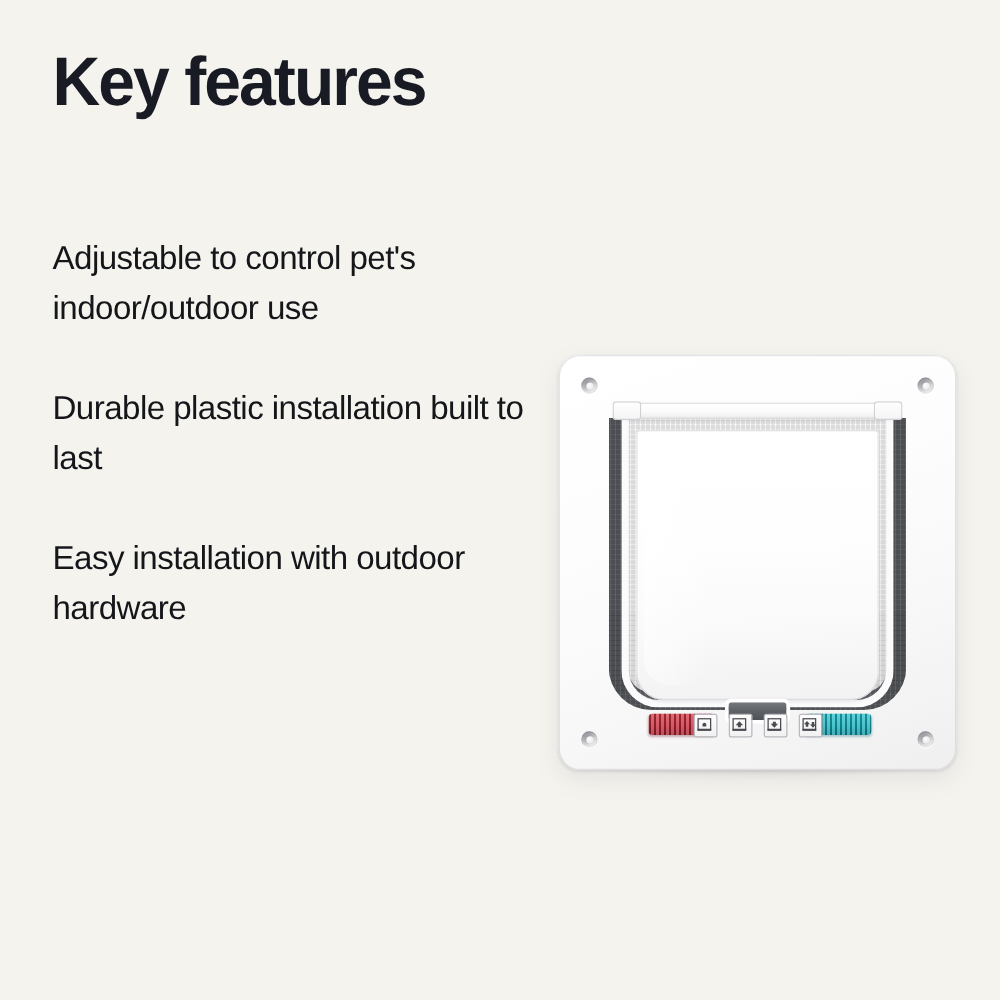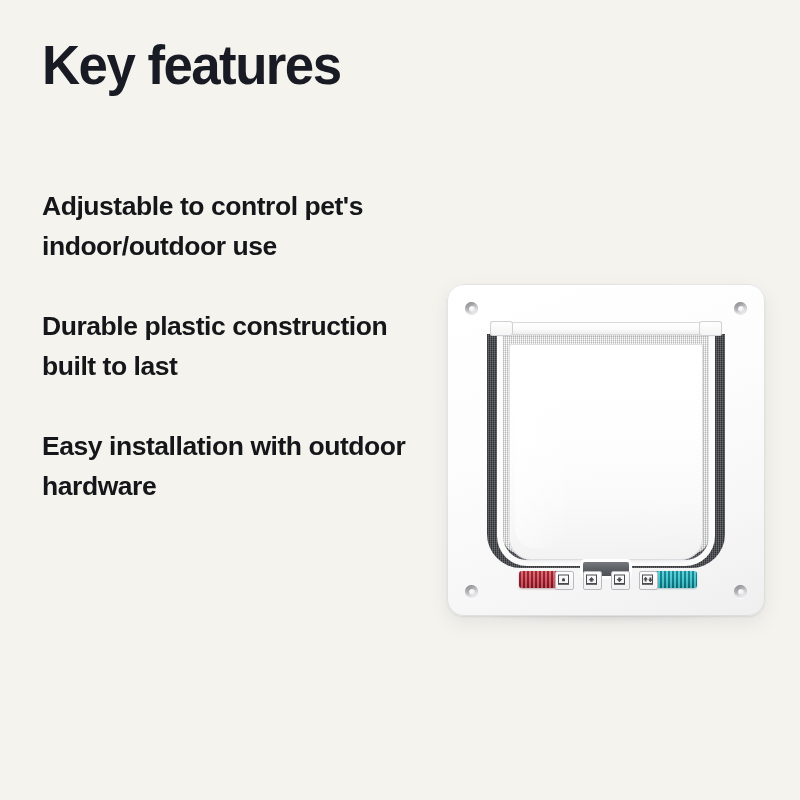--- a/index.html
+++ b/index.html
@@ -43,21 +43,21 @@
     top: 182px;
     width: 400px;
   }
 
   .feature-item {
     font-size: 26.5px;
     line-height: 40px;
     color: #15161a;
     letter-spacing: -0.45px;
     margin-bottom: 40px;
-    font-weight: 700;
+    font-weight: 400;
     max-width: 390px;
   }
   .feature-item:last-child { margin-bottom: 0; }
 
   
   .product-stage {
     position: absolute;
     left: 440px;
     top: 272px;
     width: 336px;
@@ -307,21 +307,21 @@
 </style>
 </head>
 <body style="background: rgb(244, 243, 238);">
 
 <div class="content">
 
   <div class="page-title">Key features</div>
 
   <div class="feature-list">
     <div class="feature-item">Adjustable to control pet's indoor/outdoor use</div>
-    <div class="feature-item">Durable plastic construction built to last</div>
+    <div class="feature-item">Durable plastic installation built to last</div>
     <div class="feature-item">Easy installation with outdoor hardware</div>
   </div>
 
   <div class="product-stage">
 
     <div class="product-shadow"></div>
 
     <div class="door-frame">
 
       <div class="screw screw-tl"></div>

